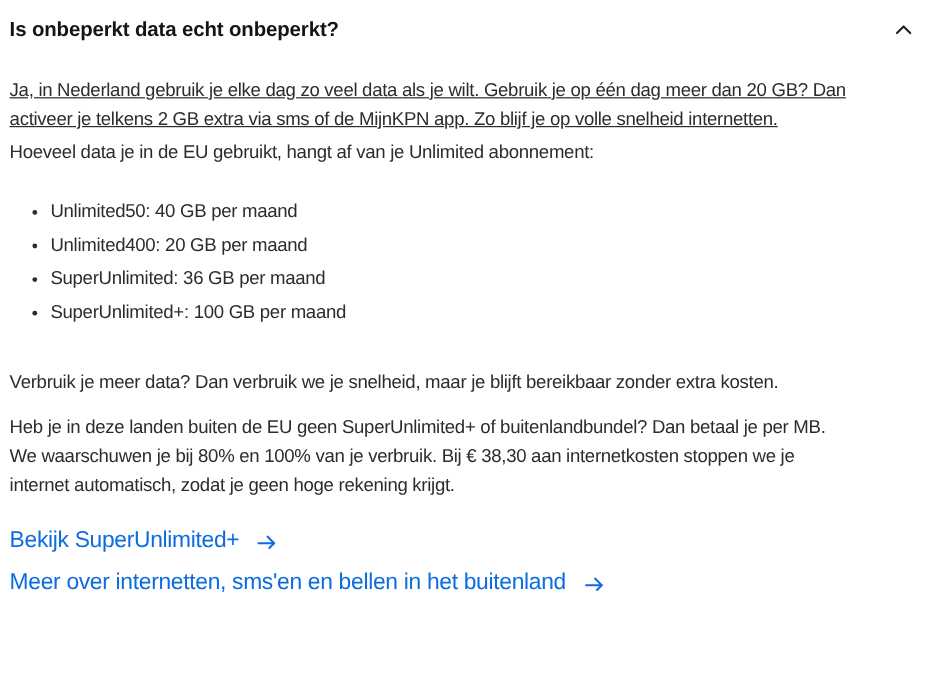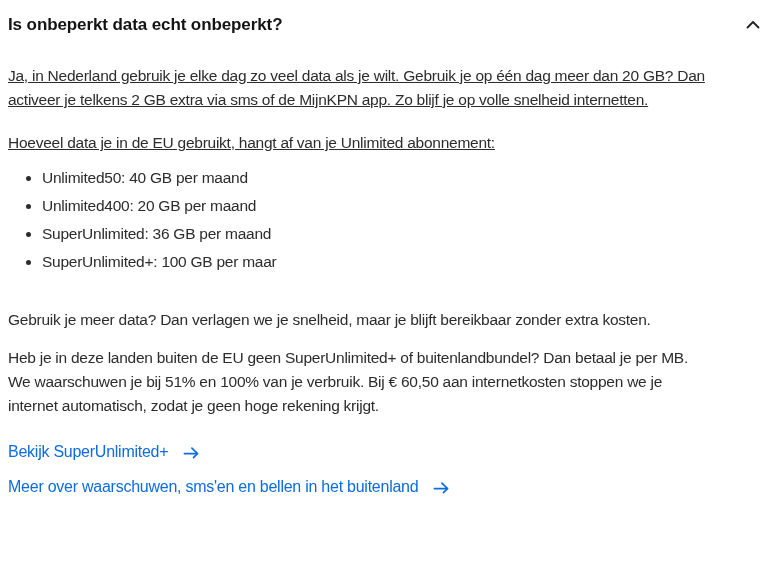--- a/index.html
+++ b/index.html
@@ -36,38 +36,38 @@
     color: #222222;
   }
   .faq-body {
     font-size: 15.5px;
     line-height: 24px;
     color: #2c2c2c;
     letter-spacing: -0.25px;
   }
   .faq-body p { white-space: pre-line; }
   .p1 { margin-top: 28px; text-decoration: underline; }
-  .p2 { margin-top: 19px; text-decoration: underline; }
+  .p2 { margin-top: 4px; }
   .bullets {
-    margin-top: 11px;
+    margin-top: 25px;
     list-style: disc;
     padding-left: 34px;
   }
   .bullets li {
     line-height: 24px;
     margin-bottom: 4px;
   }
   .p3 { margin-top: 34px; }
   .p4 { margin-top: 11px; }
   .p5 { margin-top: 14px; }
   .link {
     display: block;
     text-decoration: none;
     color: #0d6ce0;
-    font-size: 16px;
+    font-size: 19px;
     line-height: 24px;
     letter-spacing: -0.25px;
   }
   .l1 { margin-top: 22px; }
   .l2 { margin-top: 6px; }
   .arrow {
     display: inline-block;
     vertical-align: -5px;
     margin-left: 9px;
     color: #0d6ce0;
@@ -93,42 +93,42 @@
 
       <p class="p1">Ja, in Nederland gebruik je elke dag zo veel data als je wilt. Gebruik je op één dag meer dan 20 GB? Dan
 activeer je telkens 2 GB extra via sms of de MijnKPN app. Zo blijf je op volle snelheid internetten.</p>
 
       <p class="p2">Hoeveel data je in de EU gebruikt, hangt af van je Unlimited abonnement:</p>
 
       <ul class="bullets">
         <li>Unlimited50: 40 GB per maand</li>
         <li>Unlimited400: 20 GB per maand</li>
         <li>SuperUnlimited: 36 GB per maand</li>
-        <li>SuperUnlimited+: 100 GB per maar</li>
+        <li>SuperUnlimited+: 100 GB per maand</li>
       </ul>
 
-      <p class="p3">Gebruik je meer data? Dan verlagen we je snelheid, maar je blijft bereikbaar zonder extra kosten.</p>
+      <p class="p3">Verbruik je meer data? Dan verbruik we je snelheid, maar je blijft bereikbaar zonder extra kosten.</p>
 
 
       <p class="p5">Heb je in deze landen buiten de EU geen SuperUnlimited+ of buitenlandbundel? Dan betaal je per MB.
-We waarschuwen je bij 51% en 100% van je verbruik. Bij € 60,50 aan internetkosten stoppen we je
+We waarschuwen je bij 80% en 100% van je verbruik. Bij € 38,30 aan internetkosten stoppen we je
 internet automatisch, zodat je geen hoge rekening krijgt.</p>
 
       <a class="link l1" href="#">
         <span>Bekijk SuperUnlimited+</span>
         <span class="arrow">
           <svg width="19" height="19" viewBox="0 0 24 24" fill="none" stroke="currentColor" stroke-width="2.1" stroke-linecap="round" stroke-linejoin="round">
             <path d="M3 13.5 H19.5"></path>
             <path d="M12.5 6.5 L19.5 13.5 L14.5 18.5"></path>
           </svg>
         </span>
       </a>
 
       <a class="link l2" href="#">
-        <span>Meer over waarschuwen, sms'en en bellen in het buitenland</span>
+        <span>Meer over internetten, sms'en en bellen in het buitenland</span>
         <span class="arrow">
           <svg width="19" height="19" viewBox="0 0 24 24" fill="none" stroke="currentColor" stroke-width="2.1" stroke-linecap="round" stroke-linejoin="round">
             <path d="M3 13.5 H19.5"></path>
             <path d="M12.5 6.5 L19.5 13.5 L14.5 18.5"></path>
           </svg>
         </span>
       </a>
 
     </div>
   </div>

